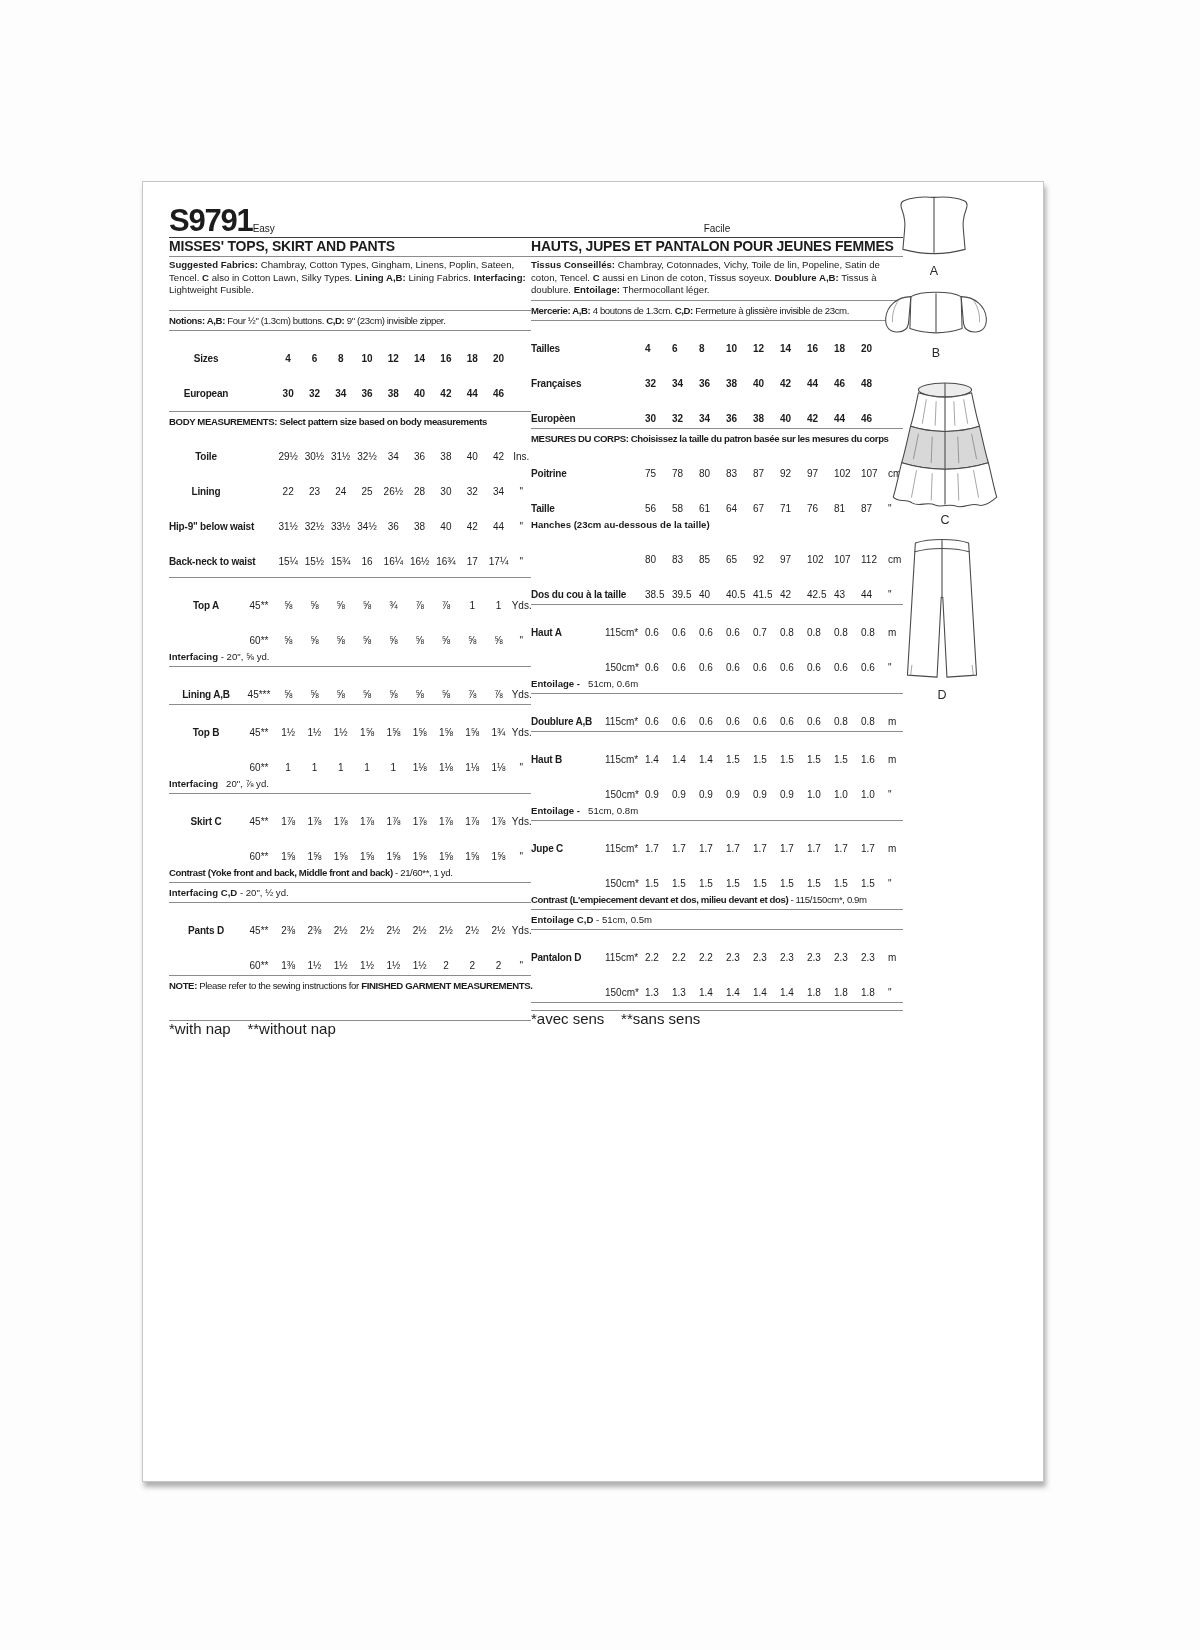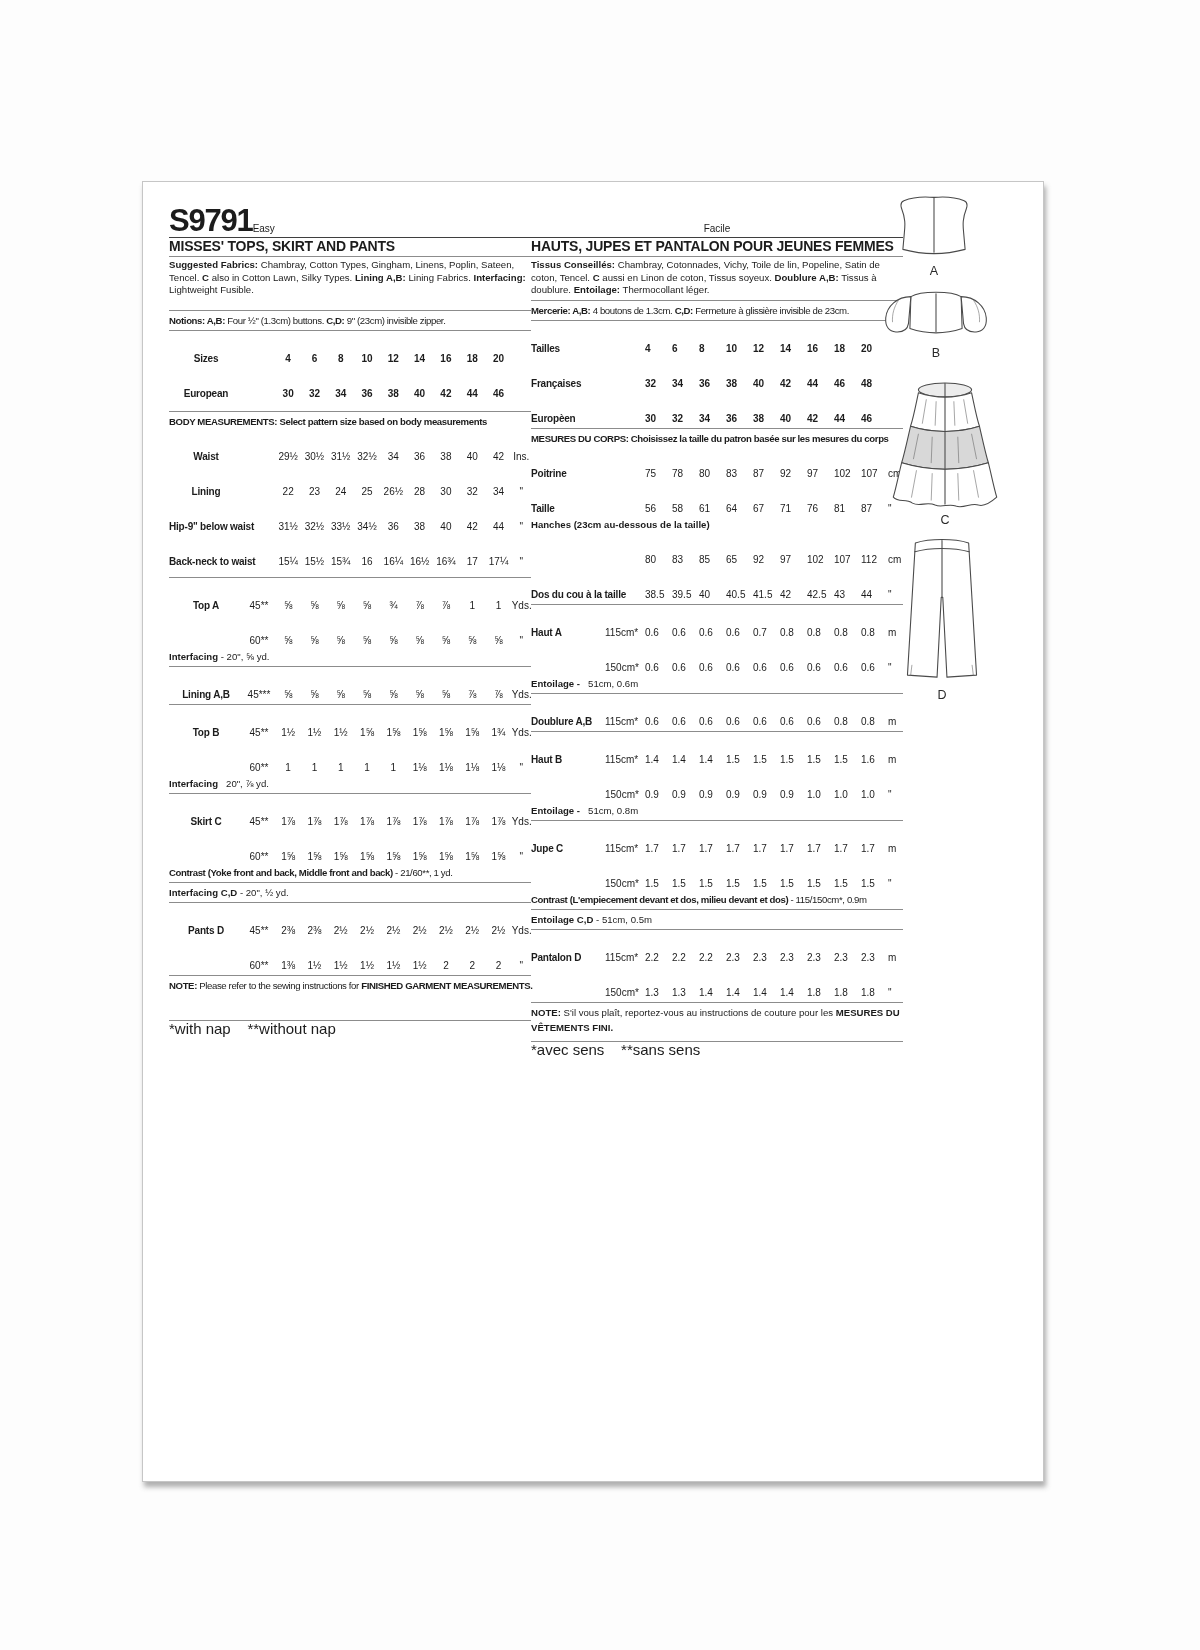--- a/index.html
+++ b/index.html
@@ -84,21 +84,21 @@
           <span class="cell val b">40</span>
           <span class="cell val b">42</span>
           <span class="cell val b">44</span>
           <span class="cell val b">46</span>
           <span class="cell unit"></span>
         </div>
         <div class="spacer" style="height: 8px;"></div>
         <div class="rule"></div>
         <div class="full tight line15"><span class="b">BODY MEASUREMENTS: Select pattern size based on body measurements</span></div>
         <div class="grid-row">
-          <span class="cell lab">Waist</span>
+          <span class="cell lab">Toile</span>
           <span class="cell spec"></span>
           <span class="cell val">29½</span>
           <span class="cell val">30½</span>
           <span class="cell val">31½</span>
           <span class="cell val">32½</span>
           <span class="cell val">34</span>
           <span class="cell val">36</span>
           <span class="cell val">38</span>
           <span class="cell val">40</span>
           <span class="cell val">42</span>
@@ -533,21 +533,20 @@
           <span class="cell val">1.4</span>
           <span class="cell val">1.4</span>
           <span class="cell val">1.4</span>
           <span class="cell val">1.4</span>
           <span class="cell val">1.8</span>
           <span class="cell val">1.8</span>
           <span class="cell val">1.8</span>
           <span class="cell unit">"</span>
         </div>
         <div class="rule"></div>
-        <div class="full line15"><span class="b">NOTE:</span><span> S'il vous plaît, reportez-vous au instructions de couture pour les </span><span class="b">MESURES DU VÊTEMENTS FINI.</span></div>
         <div class="spacer" style="height: 3px;"></div>
         <div class="rule"></div>
         <div class="full foot"><span>*avec sens&nbsp;&nbsp;&nbsp;&nbsp;**sans sens</span></div>
       </div>
   </div>
 
   <div class="fig" style="left:747px;top:10px;width:88px;">
     <svg width="86" height="70" viewBox="0 0 86 72">
       <path class="ln fillw" d="M12,9 C26,3.5 36,5.5 43,5.5 C50,5.5 60,3.5 74,9 C76.5,10 77.5,13 76.5,16.5 C72.5,27 72.5,33 73.5,42 L75,59 C53,65 33,65 11,59 L12.5,42 C13.5,33 13.5,27 9.5,16.5 C8.5,13 9.5,10 12,9 Z"></path>
       <line class="ln" x1="43" y1="6" x2="43" y2="62"></line>

